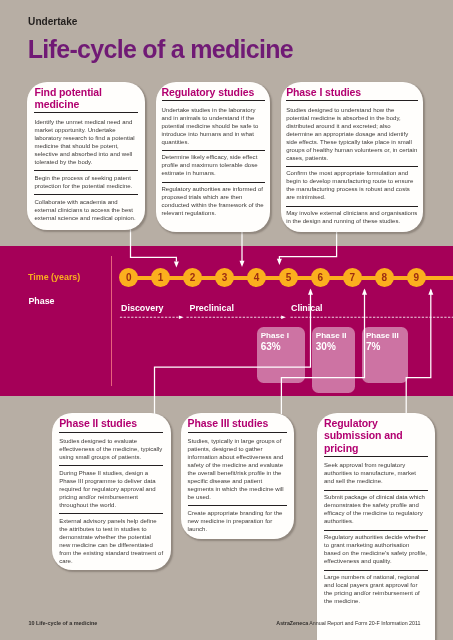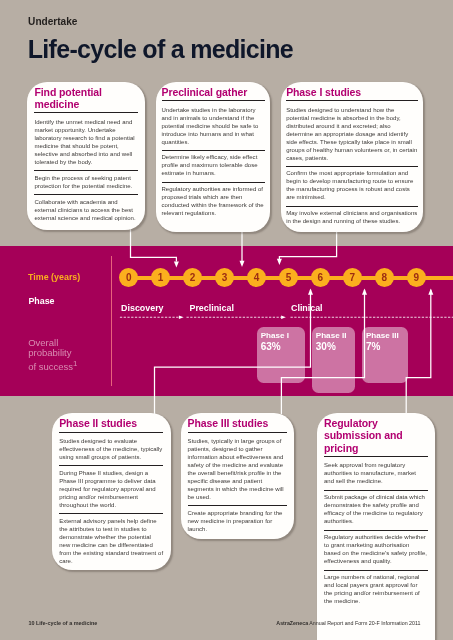--- a/index.html
+++ b/index.html
@@ -1,20 +1,20 @@
 <!DOCTYPE html>
 <html><head>
 <meta charset="utf-8">
 <style>
   html,body{margin:0;padding:0;}
   body{width:453px;height:640px;background:#b7aea4;font-family:"Liberation Sans",sans-serif;position:relative;overflow:hidden;}
   .page{position:absolute;left:0;top:0;width:453px;height:640px;}
 
   .eyebrow{position:absolute;left:28.1px;top:17.2px;font-size:10.1px;font-weight:bold;color:#221f1d;line-height:1;}
-  .title{position:absolute;left:27.8px;top:36.9px;font-size:25px;font-weight:bold;color:#0f172a;letter-spacing:-0.7px;line-height:1;}
+  .title{position:absolute;left:27.8px;top:36.9px;font-size:25px;font-weight:bold;color:#701a75;letter-spacing:-0.7px;line-height:1;}
 
   .band{position:absolute;left:0;top:245.6px;width:453px;height:150.8px;background:#a50058;}
 
   .card{position:absolute;background:#fffefc;border-radius:20px;box-sizing:border-box;overflow:hidden;box-shadow:1.2px 1.2px 1.6px rgba(55,46,40,0.30);}
   .card h3{margin:0;font-size:10.5px;color:#b20070;line-height:12.2px;font-weight:bold;letter-spacing:-0.1px;}
   .card p{margin:0;font-size:6px;letter-spacing:0.03px;line-height:8.0px;color:#3b3836;}
   .hr{height:0;border-top:0.9px solid #231f20;margin:4.6px 0 2.3px 0;}
   .hr.first{margin:2.1px 0 4.3px 0;}
 
   .tl-label{position:absolute;font-size:8.9px;font-weight:bold;line-height:1;}
@@ -66,21 +66,20 @@
       <line x1="290.5" y1="317.3" x2="453" y2="317.3"></line>
     </g>
     <g fill="#ffffff" stroke="none">
       <polygon points="183.7,317.3 178.9,315.6 178.9,319.0"></polygon>
       <polygon points="285.9,317.3 281.1,315.6 281.1,319.0"></polygon>
     </g>
   </svg>
 
   <div class="tl-label" style="left:28.1px;top:273.2px;color:#fbaf1e;">Time (years)</div>
   <div class="tl-label" style="left:28.4px;top:297px;color:#fff;">Phase</div>
-  <div class="tl-label" style="left:28.2px;top:337.9px;color:#d98cb2;font-weight:normal;font-size:9.5px;width:52px;line-height:10.4px;"><span>Overall probability of success</span><sup>1</sup></div>
 
   <div class="vline" style="left:110.6px;top:256px;width:1.1px;height:129.6px;"></div>
 
   <div class="axis-line" style="left:120.4px;top:275.5px;width:332.6px;height:4.6px;"></div>
   <div class="ynode" style="left:119.20px;top:268.40px;width:19.0px;height:19.0px;">
       <span>0</span>
     </div>
     <div class="ynode" style="left:151.15px;top:268.40px;width:19.0px;height:19.0px;">
       <span>1</span>
     </div>
@@ -129,21 +128,21 @@
     <h3>Find potential medicine</h3>
     <div class="hr first"></div>
     <p>Identify the unmet medical need and market opportunity. Undertake laboratory research to find a potential medicine that should be potent, selective and absorbed into and well tolerated by the body.</p>
     <div class="hr"></div>
     <p>Begin the process of seeking patent protection for the potential medicine.</p>
     <div class="hr"></div>
     <p>Collaborate with academia and external clinicians to access the best external science and medical opinion.</p>
     </div>
 
     <div class="card" style="left:156.0px;top:81.6px;width:114.0px;height:150.0px;padding:4.4px 5.5px 0 5.5px;">
-    <h3>Preclinical gather</h3>
+    <h3>Regulatory studies</h3>
     <div class="hr first"></div>
     <p>Undertake studies in the laboratory and in animals to understand if the potential medicine should be safe to introduce into humans and in what quantities.</p>
     <div class="hr"></div>
     <p>Determine likely efficacy, side effect profile and maximum tolerable dose estimate in humans.</p>
     <div class="hr"></div>
     <p>Regulatory authorities are informed of proposed trials which are then conducted within the framework of the relevant regulations.</p>
     </div>
 
     <div class="card" style="left:281.0px;top:81.6px;width:142.3px;height:150.4px;padding:4.4px 5.15px 0 5.15px;">
     <h3>Phase I studies</h3>

